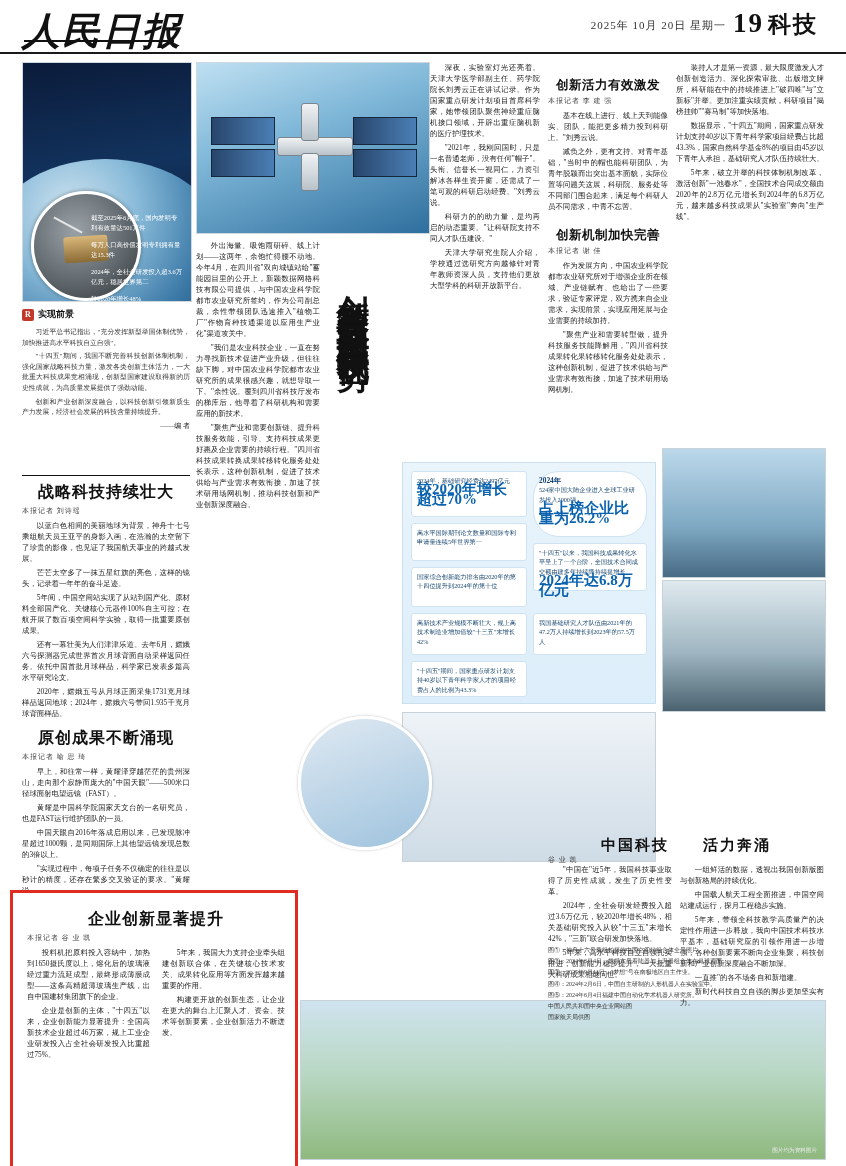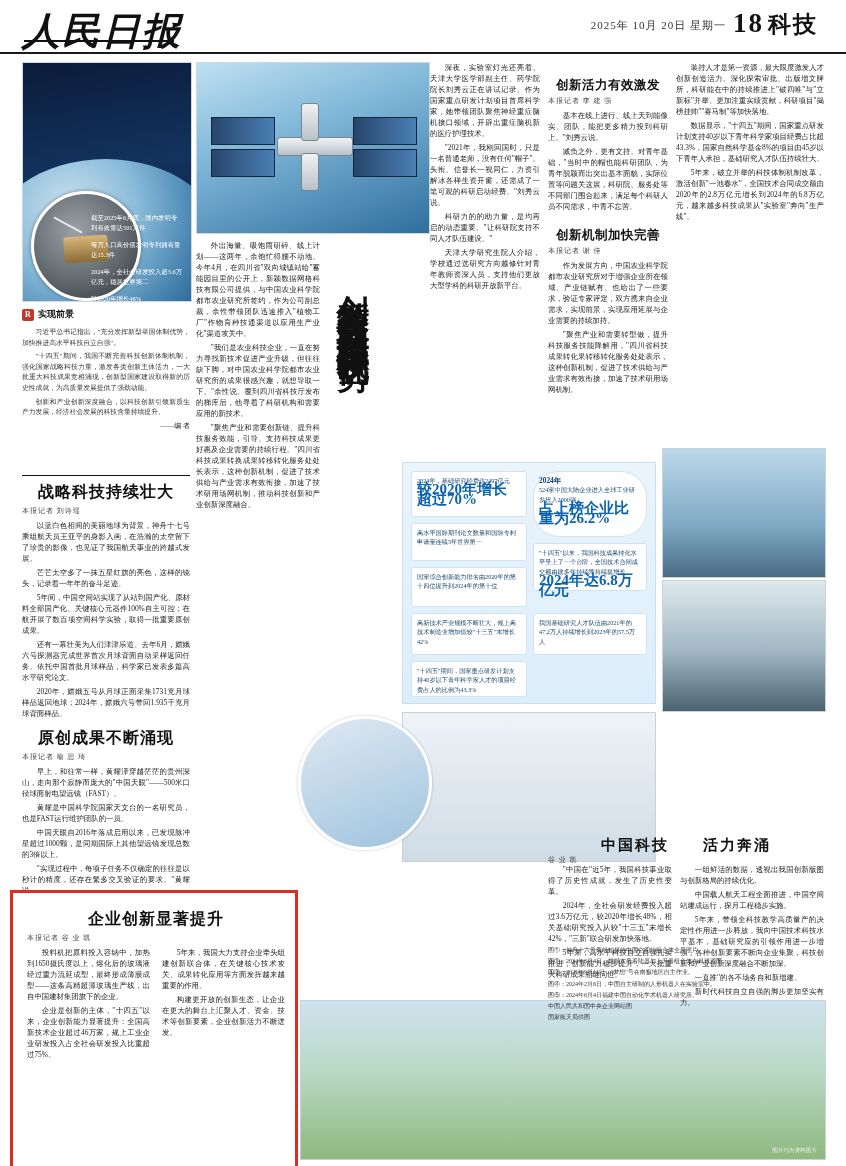--- a/index.html
+++ b/index.html
@@ -165,21 +165,21 @@
 </head>
 <body>
 
 <div class="page">
 
   <div class="masthead">
     <div class="logo">人民日报</div>
     <div class="logo-rule"></div>
     <div class="date">2025年 10月 20日 星期一</div>
     <div class="pagenum">
-      <span>18</span><span class="sec">科技</span>
+      <span>19</span><span class="sec">科技</span>
     </div>
   </div>
 
   <div class="leftcol">
     <div class="photo-space">
       <div class="earth"></div>
       <div class="moon-inset">
         <div class="arm"></div>
         <div class="rover"></div>
       </div>

